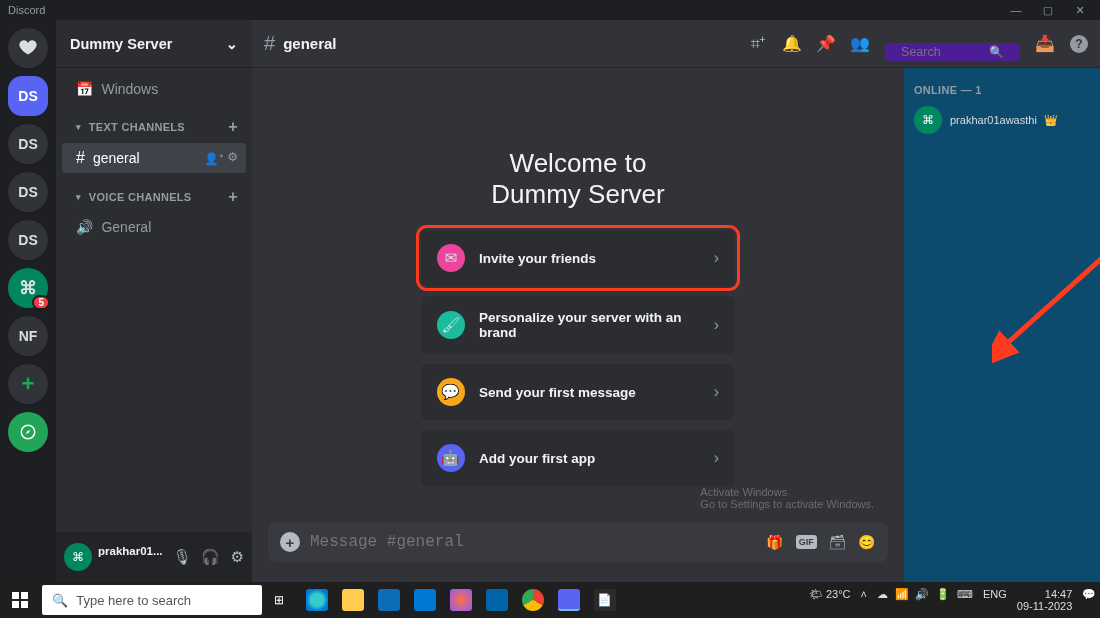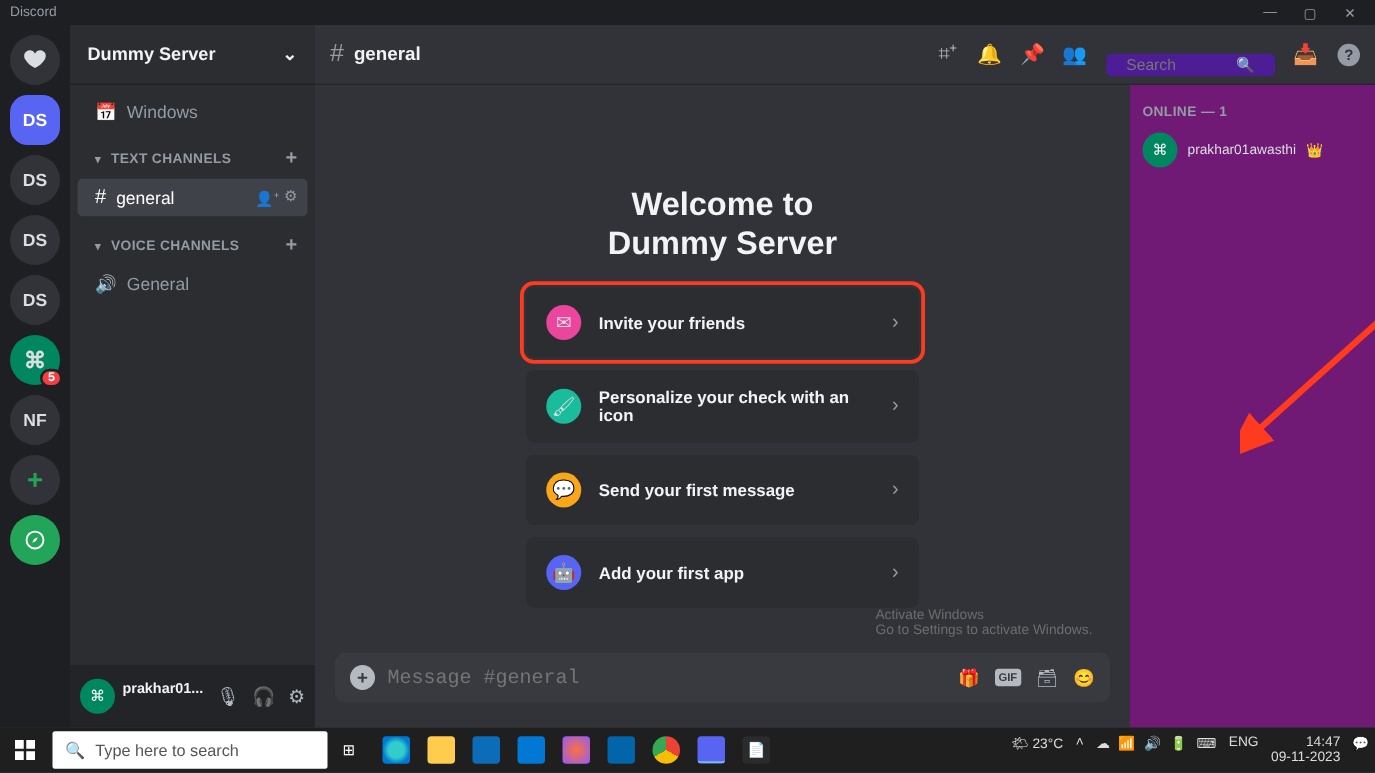--- a/index.html
+++ b/index.html
@@ -43,21 +43,21 @@
 .channel-header { height: 48px; border-bottom: 1px solid #26272b; display: flex; align-items: center; padding: 0 12px; gap: 8px; }
 .channel-header .title { font-weight: 600; color: #f2f3f5; font-size: 15px; }
 .header-right { margin-left: auto; display: flex; align-items: center; gap: 16px; color: #b5bac1; }
 .search-box { background: #4c1d95; border-radius: 4px; display: flex; align-items: center; padding: 2px 16px; margin-top: 16px; }
 .search-box input { background: transparent; border: none; outline: none; color: #dbdee1; font-size: 12.5px; width: 88px; }
 .icon-sm { width: 18px; height: 18px; display: inline-flex; align-items: center; justify-content: center; }
 
 .content-wrap { flex: 1; display: flex; overflow: hidden; }
 .chat-area { flex: 1; display: flex; flex-direction: column; position: relative; }
 .welcome { flex: 1; display: flex; flex-direction: column; align-items: center; justify-content: flex-start; padding-top: 80px; position: relative; }
-.welcome h1 { font-size: 26px; font-weight: 700; color: #f2f3f5; text-align: center; line-height: 1.2; }
+.welcome h1 { font-size: 26px; font-weight: 400; color: #f2f3f5; text-align: center; line-height: 1.2; }
 .welcome p { font-size: 12.5px; color: #b5bac1; text-align: center; margin-top: 10px; max-width: 340px; line-height: 1.3; }
 .welcome a { color: #00a8fc; text-decoration: none; }
 
 .cards { margin-top: 20px; display: flex; flex-direction: column; gap: 10px; }
 .card { width: 314px; background: #2b2d31; border-radius: 6px; display: flex; align-items: center; padding: 14px 16px; gap: 14px; position: relative; }
 .card.highlight { outline: 3px solid #ff3b1f; outline-offset: 2px; }
 .card .ic { width: 28px; height: 28px; border-radius: 50%; display: flex; align-items: center; justify-content: center; font-size: 15px; flex-shrink: 0; }
 .ic1 { background: #eb459e; }
 .ic2 { background: #1abc9c; }
 .ic3 { background: #faa61a; }
@@ -66,21 +66,21 @@
 .card .chev { color: #949ba4; font-size: 16px; }
 
 .arrow { position: absolute; top: 180px; left: 740px; pointer-events: none; }
 
 .message-bar { margin: 0 16px 20px; background: #383a40; border-radius: 8px; height: 40px; display: flex; align-items: center; padding: 0 12px; gap: 10px; }
 .message-bar .plus-circle { width: 20px; height: 20px; border-radius: 50%; background: #b5bac1; color: #383a40; display: flex; align-items: center; justify-content: center; font-weight: 700; font-size: 15px; }
 .message-bar input { flex: 1; background: transparent; border: none; outline: none; color: #dbdee1; font-size: 16px; font-family: Liberation Mono, monospace; }
 .msg-icons { display: flex; gap: 12px; color: #b5bac1; font-size: 14px; align-items: center; }
 .gif-badge { background: #b5bac1; color: #383a40; font-size: 9px; font-weight: 800; padding: 2px 3px; border-radius: 3px; }
 
-.members { width: 196px; background: #701a75; padding: 16px 10px; }
+.members { width: 196px; background: #0c4a6e; padding: 16px 10px; }
 .members .hdr { font-size: 11px; font-weight: 700; color: #949ba4; text-transform: uppercase; letter-spacing: .3px; }
 .member { display: flex; align-items: center; gap: 8px; margin-top: 10px; }
 .member .nm { font-size: 11px; color: #dbdee1; }
 .crown { color: #f0b132; font-size: 11px; }
 
 .activate { position: absolute; right: 30px; bottom: 12px; color: #6d6d6d; text-align: left; pointer-events: none; }
 .activate .t1 { font-size: 11px; }
 .activate .t2 { font-size: 11px; }
 
 .taskbar { height: 36px; background: #1f1f1f; display: flex; align-items: center; padding: 0 4px; gap: 6px; color: #fff; font-size: 12px; }
@@ -203,21 +203,21 @@
             <span>Dummy Server</span>
           </h1>
           <div class="cards">
             <div class="card highlight">
               <div class="ic ic1">✉</div>
               <div class="label">Invite your friends</div>
               <div class="chev">›</div>
             </div>
             <div class="card">
               <div class="ic ic2">🖌</div>
-              <div class="label">Personalize your check with an icon</div>
+              <div class="label">Personalize your server with an brand</div>
               <div class="chev">›</div>
             </div>
             <div class="card">
               <div class="ic ic3">💬</div>
               <div class="label">Send your first message</div>
               <div class="chev">›</div>
             </div>
             <div class="card">
               <div class="ic ic4">🤖</div>
               <div class="label">Add your first app</div>

